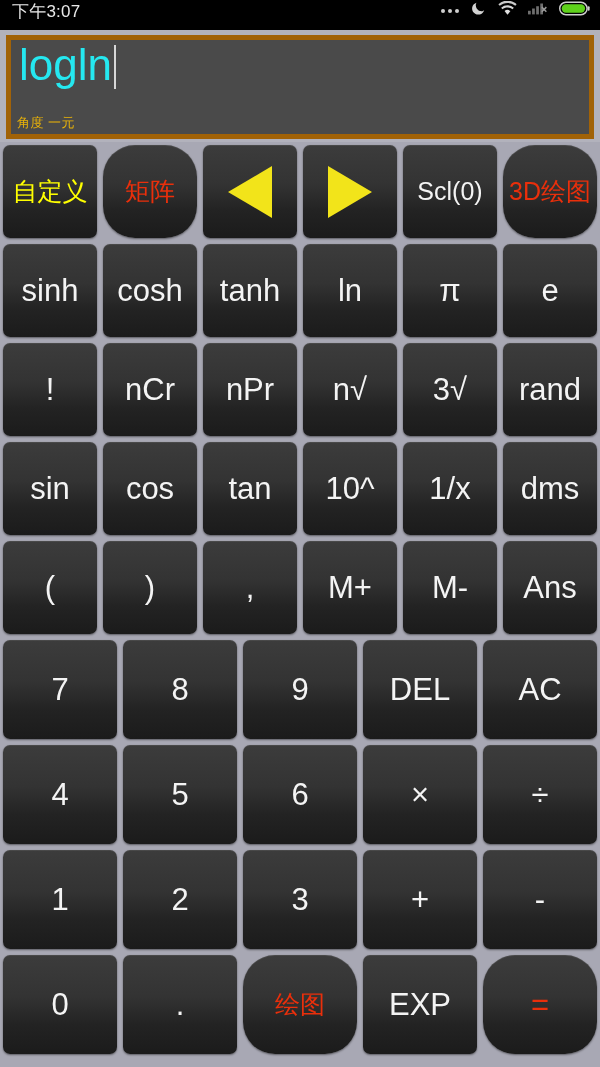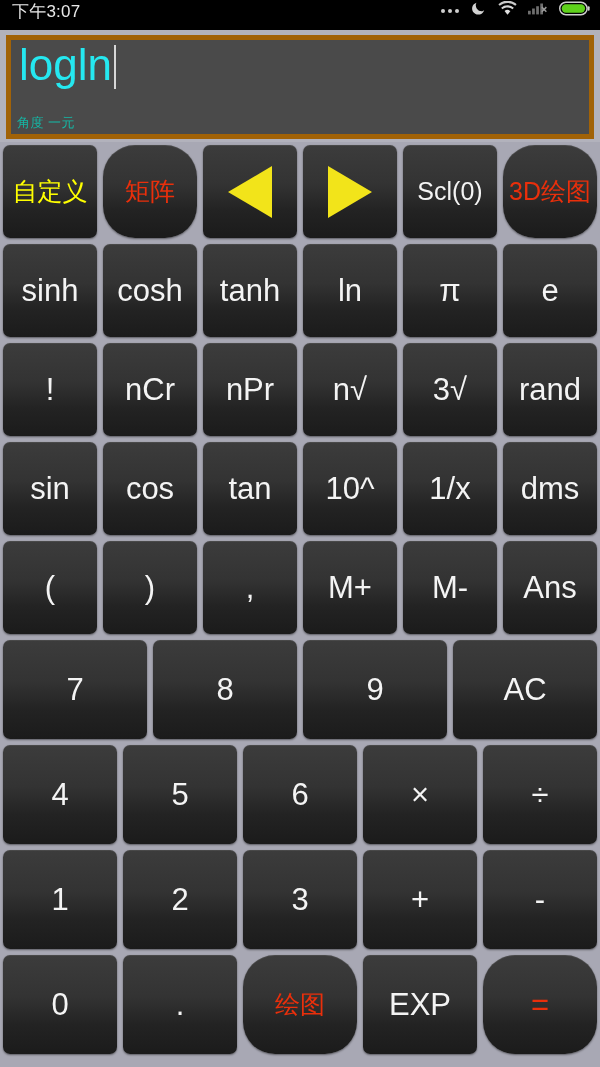--- a/index.html
+++ b/index.html
@@ -37,21 +37,21 @@
     position: absolute; left: 8px; top: 2px;
     color: #25e8f0; font-size: 44px; line-height: 1.05;
     white-space: pre; display: flex; align-items: flex-start;
   }
   .caret {
     display: inline-block; width: 2px; height: 44px;
     background: #d7d7d7; margin-left: 2px; margin-top: 3px;
   }
   .mode-line {
     position: absolute; left: 6px; bottom: 2px;
-    color: #14b8a6; font-size: 13px; letter-spacing: .5px;
+    color: #eab308; font-size: 13px; letter-spacing: .5px;
   }
 
   
   .keypad {
     position: absolute; left: 0; top: 142px; width: 600px; height: 925px;
     background: #a8a8b4;
     display: flex; flex-direction: column;
   }
   .krow { display: flex; width: 100%; }
   .krow.r6 { height: 99px; }
@@ -246,20 +246,23 @@
         <div class="key white">
           <span>7</span>
         </div>
         <div class="key white">
           <span>8</span>
         </div>
         <div class="key white">
           <span>9</span>
         </div>
         <div class="key white">
+          <span>DEL</span>
+        </div>
+        <div class="key white">
           <span>AC</span>
         </div>
       </div>
       <div class="krow r5">
         <div class="key white">
           <span>4</span>
         </div>
         <div class="key white">
           <span>5</span>
         </div>

